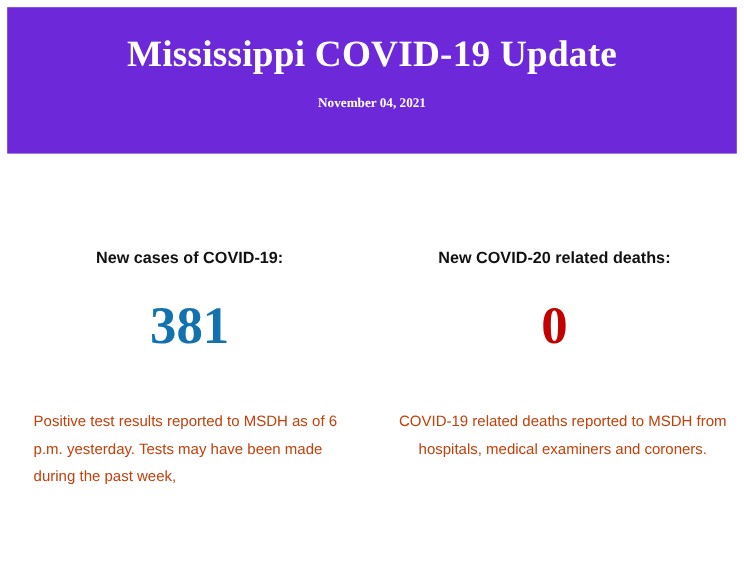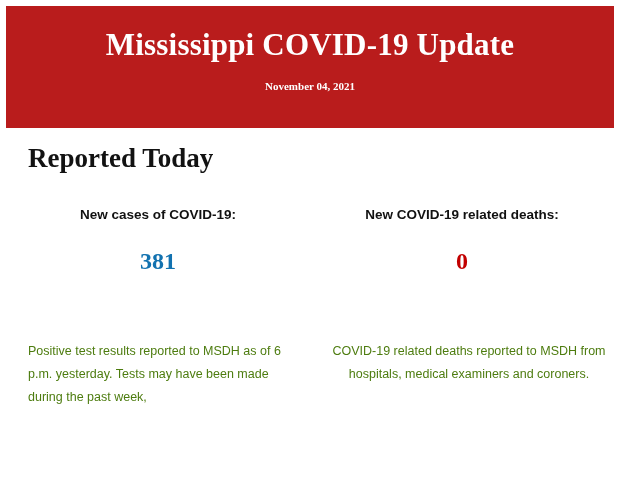--- a/index.html
+++ b/index.html
@@ -19,21 +19,21 @@
     height: 483px;
     background: #ffffff;
     box-sizing: border-box;
   }
   .header-band {
     position: absolute;
     left: 6px;
     top: 6px;
     width: 608px;
     height: 122px;
-    background: #b91c1c;
+    background: #6d28d9;
     text-align: center;
     box-sizing: border-box;
   }
   .header-title {
     font-family: "Liberation Serif", serif;
     font-weight: bold;
     font-size: 31px;
     color: #ffffff;
     letter-spacing: 0.2px;
     margin: 0;
@@ -78,41 +78,41 @@
     font-weight: bold;
     font-size: 13.5px;
     color: #111111;
     line-height: 1.3;
     margin: 0;
     text-align: center;
   }
   .stat-value {
     font-family: "Liberation Serif", serif;
     font-weight: bold;
-    font-size: 24px;
+    font-size: 44px;
     line-height: 1.1;
     margin: 0;
     padding-top: 24px;
   }
   .stat-value.cases { color: #1272b0; }
   .stat-value.deaths { color: #c20000; }
   .notes {
     position: absolute;
     left: 6px;
     top: 340px;
     width: 608px;
     display: flex;
     flex-direction: row;
   }
   .note-col {
     width: 304px;
     box-sizing: border-box;
     font-family: "Liberation Sans", sans-serif;
     font-size: 12.5px;
-    color: #4d7c0f;
+    color: #c2410c;
     line-height: 1.85;
   }
   .note-col.left {
     padding-left: 22px;
     padding-right: 10px;
   }
   .note-col.right {
     padding-left: 22px;
     padding-right: 8px;
     text-align: center;
@@ -121,29 +121,28 @@
 </head>
 <body>
 
 <div class="page">
 
   <div class="header-band">
     <h1 class="header-title">Mississippi COVID-19 Update</h1>
     <p class="header-date">November 04, 2021</p>
   </div>
 
-  <h2 class="section-title">Reported Today</h2>
 
   <div class="stats">
     <div class="stat-col">
       <div class="stat-label">New cases of COVID-19:</div>
       <div class="stat-value cases">381</div>
     </div>
     <div class="stat-col">
-      <div class="stat-label">New COVID-19 related deaths:</div>
+      <div class="stat-label">New COVID-20 related deaths:</div>
       <div class="stat-value deaths">0</div>
     </div>
   </div>
 
   <div class="notes">
     <div class="note-col left">Positive test results reported to MSDH as of 6 p.m. yesterday. Tests may have been made during the past week,</div>
     <div class="note-col right">COVID-19 related deaths reported to MSDH from hospitals, medical examiners and coroners.</div>
   </div>
 
 </div>

